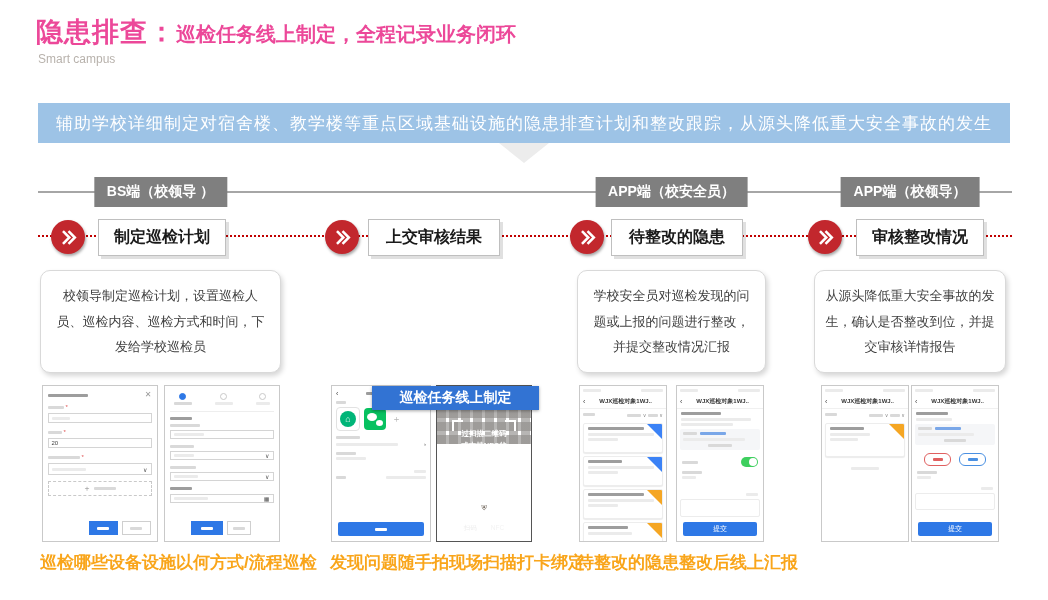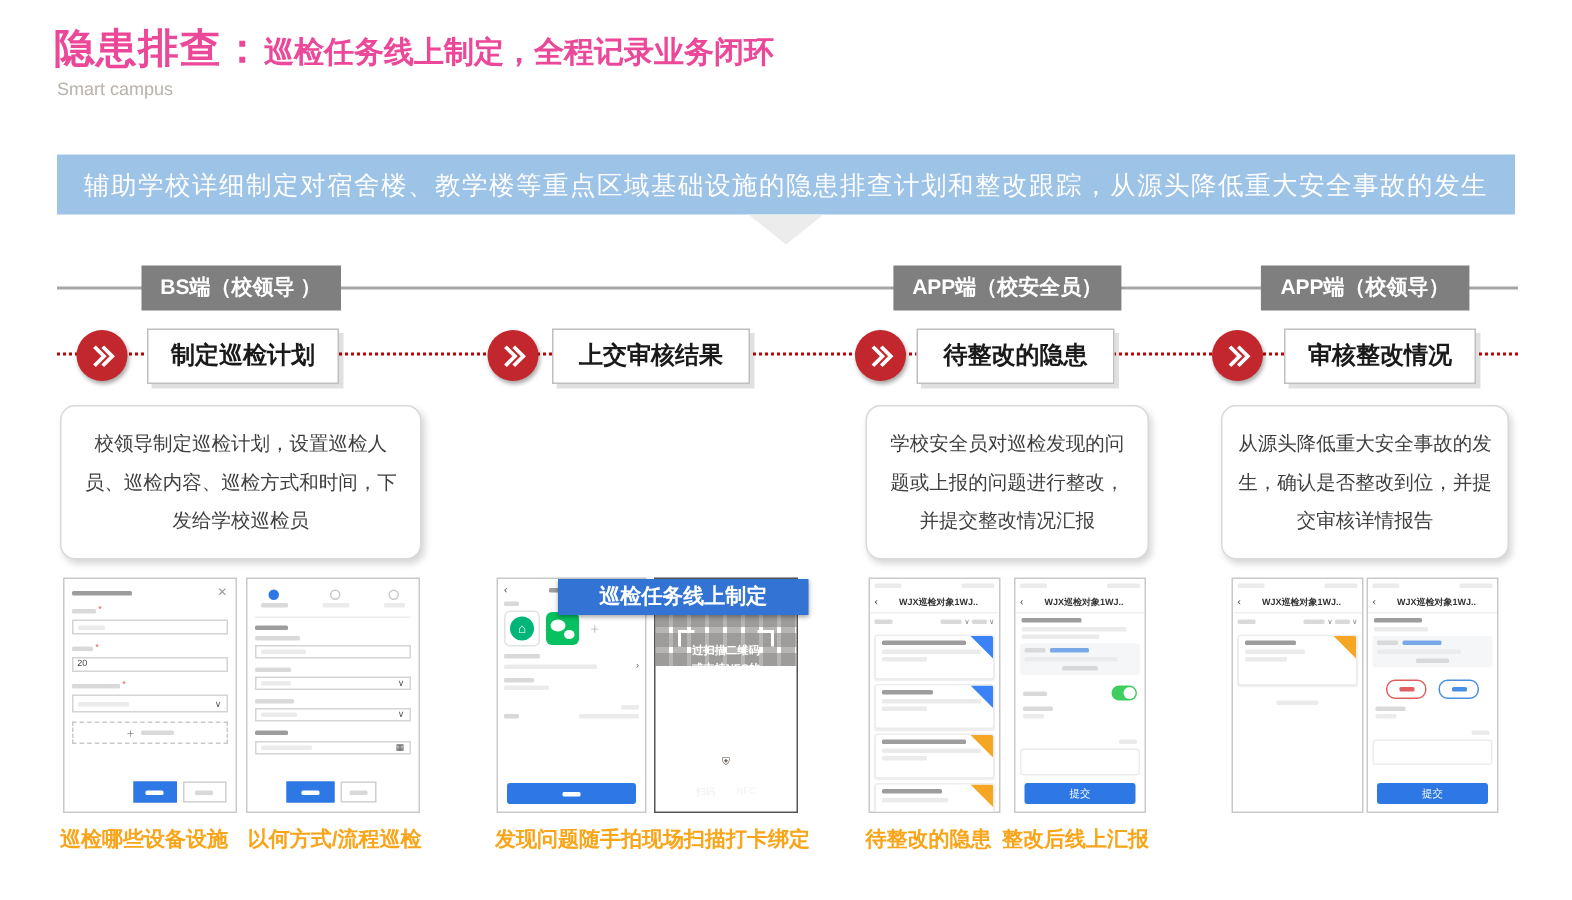--- a/index.html
+++ b/index.html
@@ -44,21 +44,21 @@
         border-radius:10px;box-shadow:2px 3px 5px rgba(0,0,0,.16);display:flex;align-items:center;justify-content:center;
         text-align:center;font-size:13px;line-height:1.95;color:#3f3f3f;padding:6px 10px;box-sizing:border-box;}
 
   .shots{position:absolute;top:215px;left:0;right:0;height:157px;display:flex;}
   .c1 .shots{justify-content:center;gap:6px;}
   .c2 .shots{justify-content:space-between;padding:0 3px;}
   .c3 .shots{justify-content:space-between;padding:0 4px;}
   .c4 .shots{justify-content:space-between;padding:0 9px;}
 
   .caps{position:absolute;top:381px;left:0;right:0;display:flex;justify-content:space-between;
-        color:#f9a51a;font-weight:bold;font-size:14px;white-space:nowrap;padding:0 2px;}
+        color:#f9a51a;font-weight:bold;font-size:17px;white-space:nowrap;padding:0 2px;}
 
   
   .frame{background:#fff;border:1px solid #c9c9c9;position:relative;overflow:hidden;box-sizing:border-box;}
   .sk{background:#d9d9d9;height:3px;border-radius:1px;}
   .sk.l{background:#ebebeb;} .sk.d{background:#9d9d9d;}
   .ibox{border:1px solid #d4d4d4;background:#fff;box-sizing:border-box;}
   .tinytxt{font-size:6px;color:#555;}
   .row{display:flex;align-items:center;}
 
   

